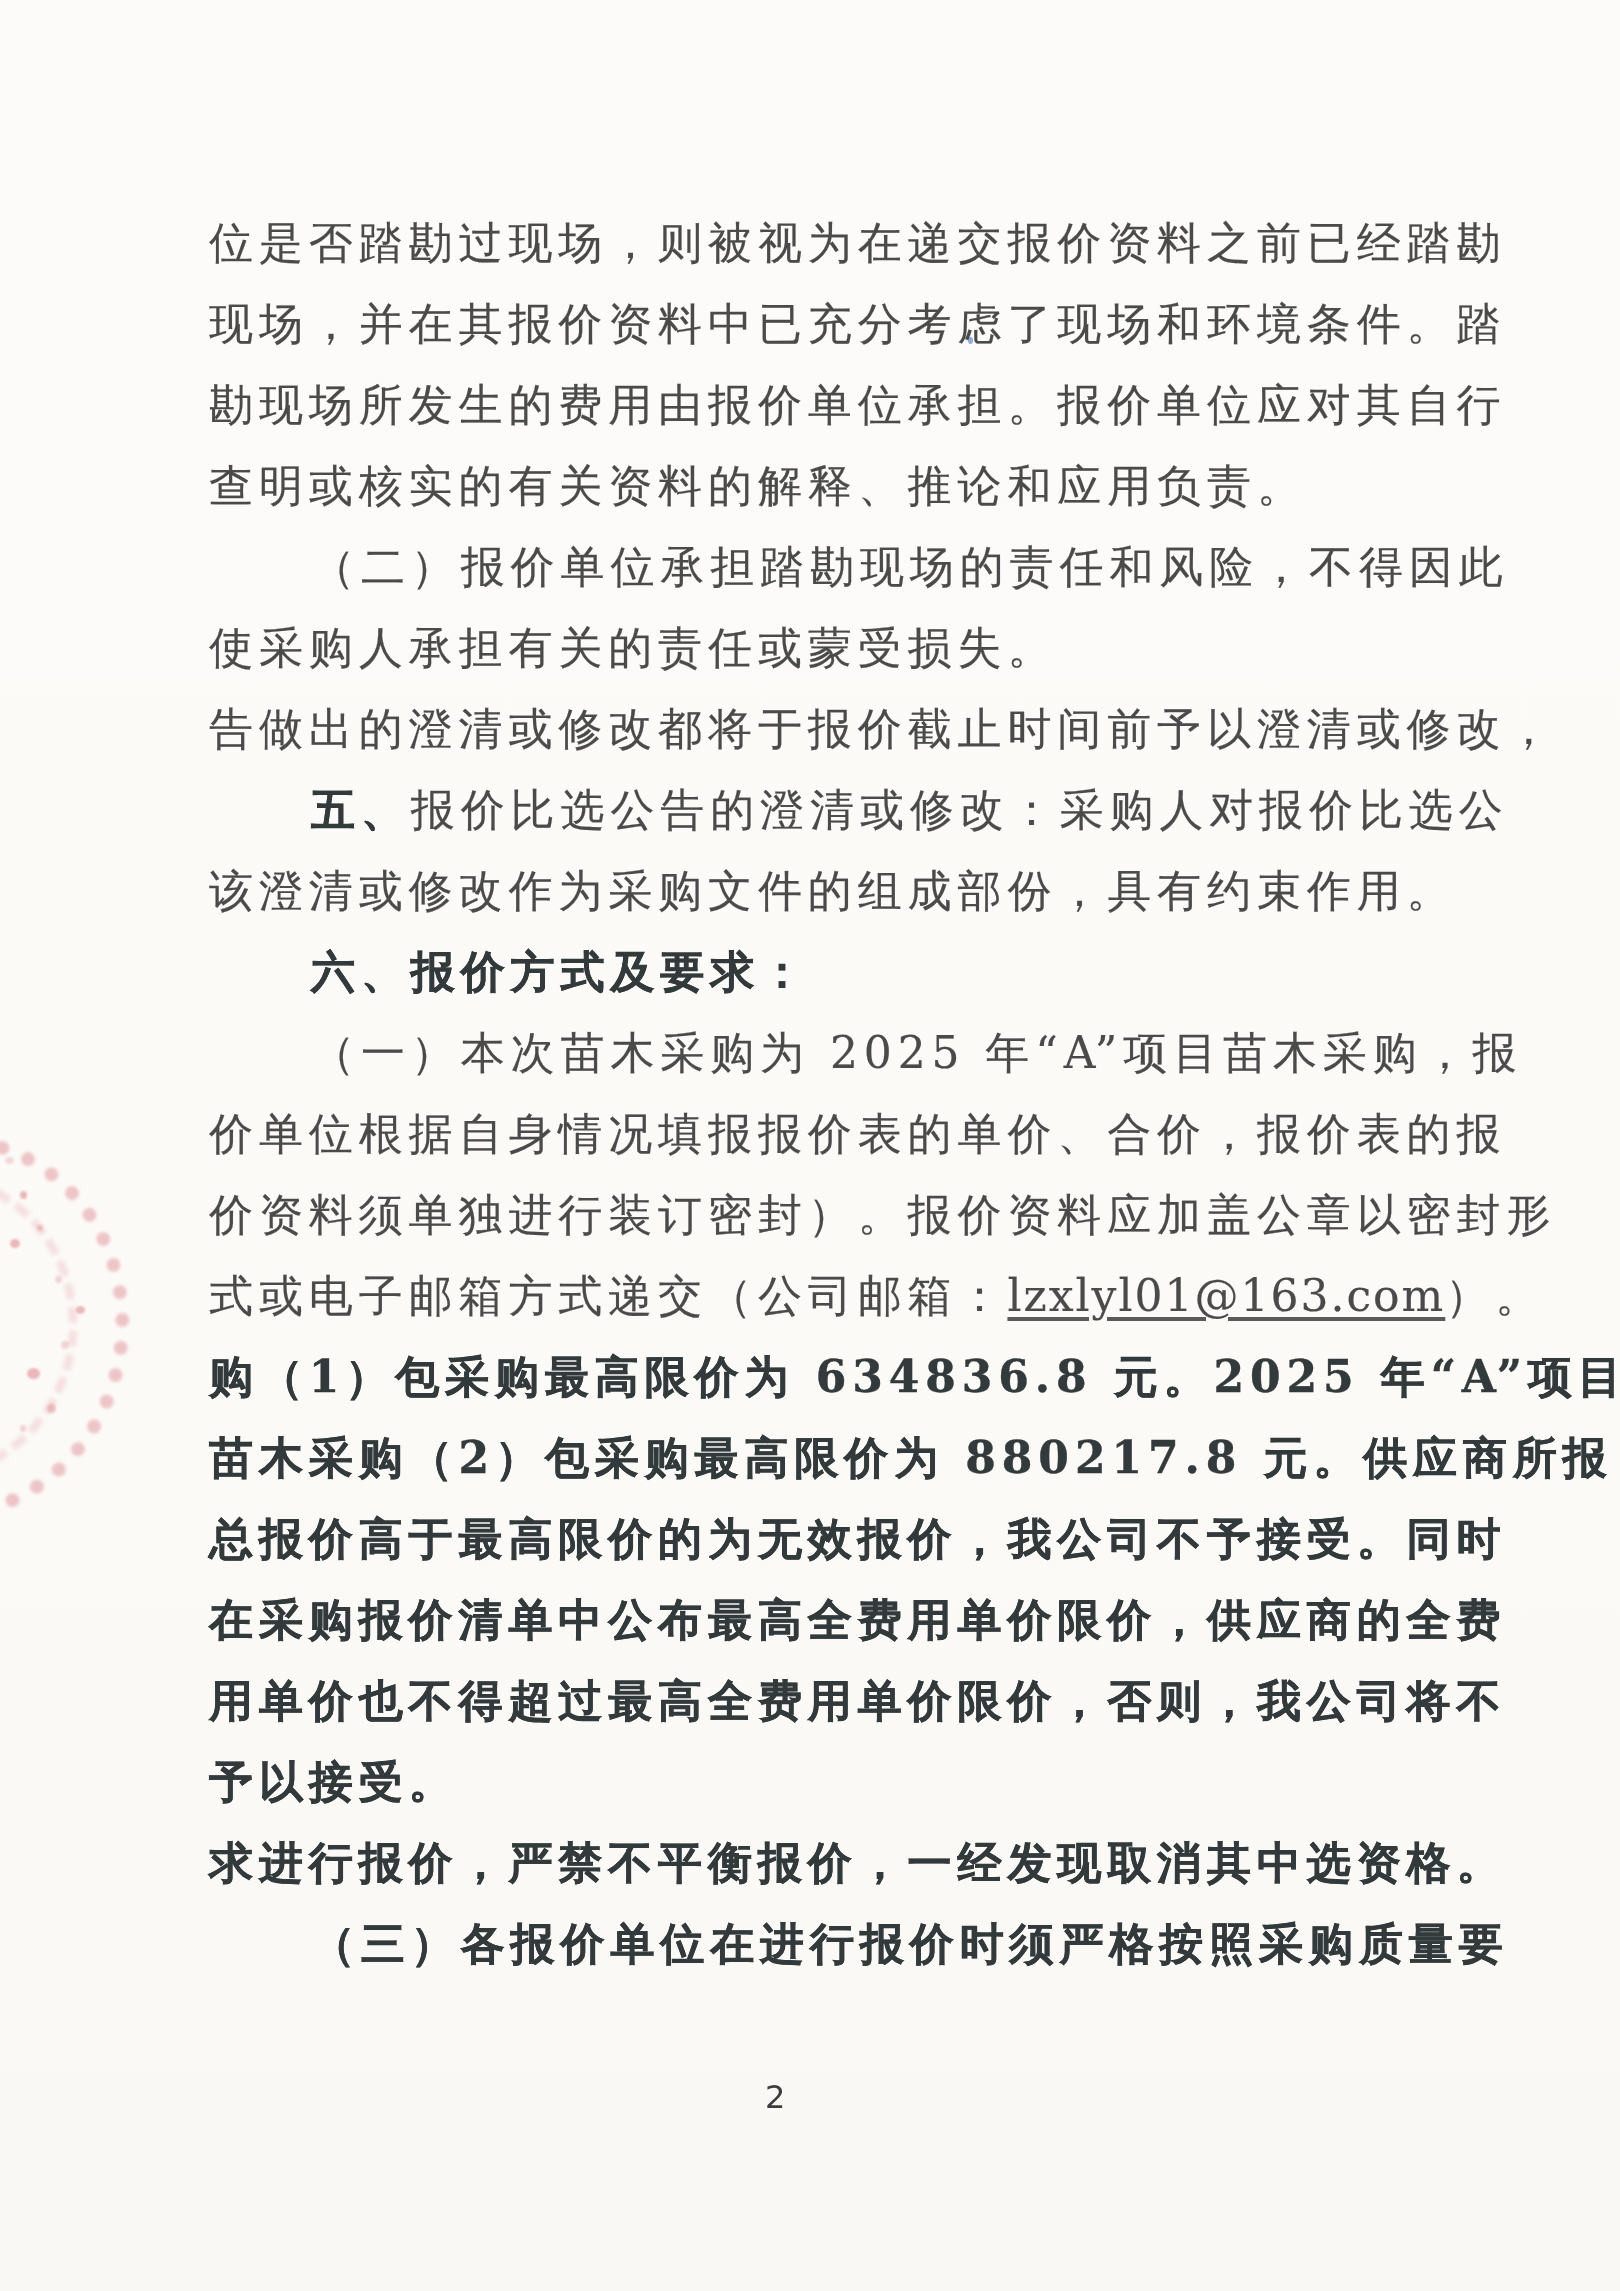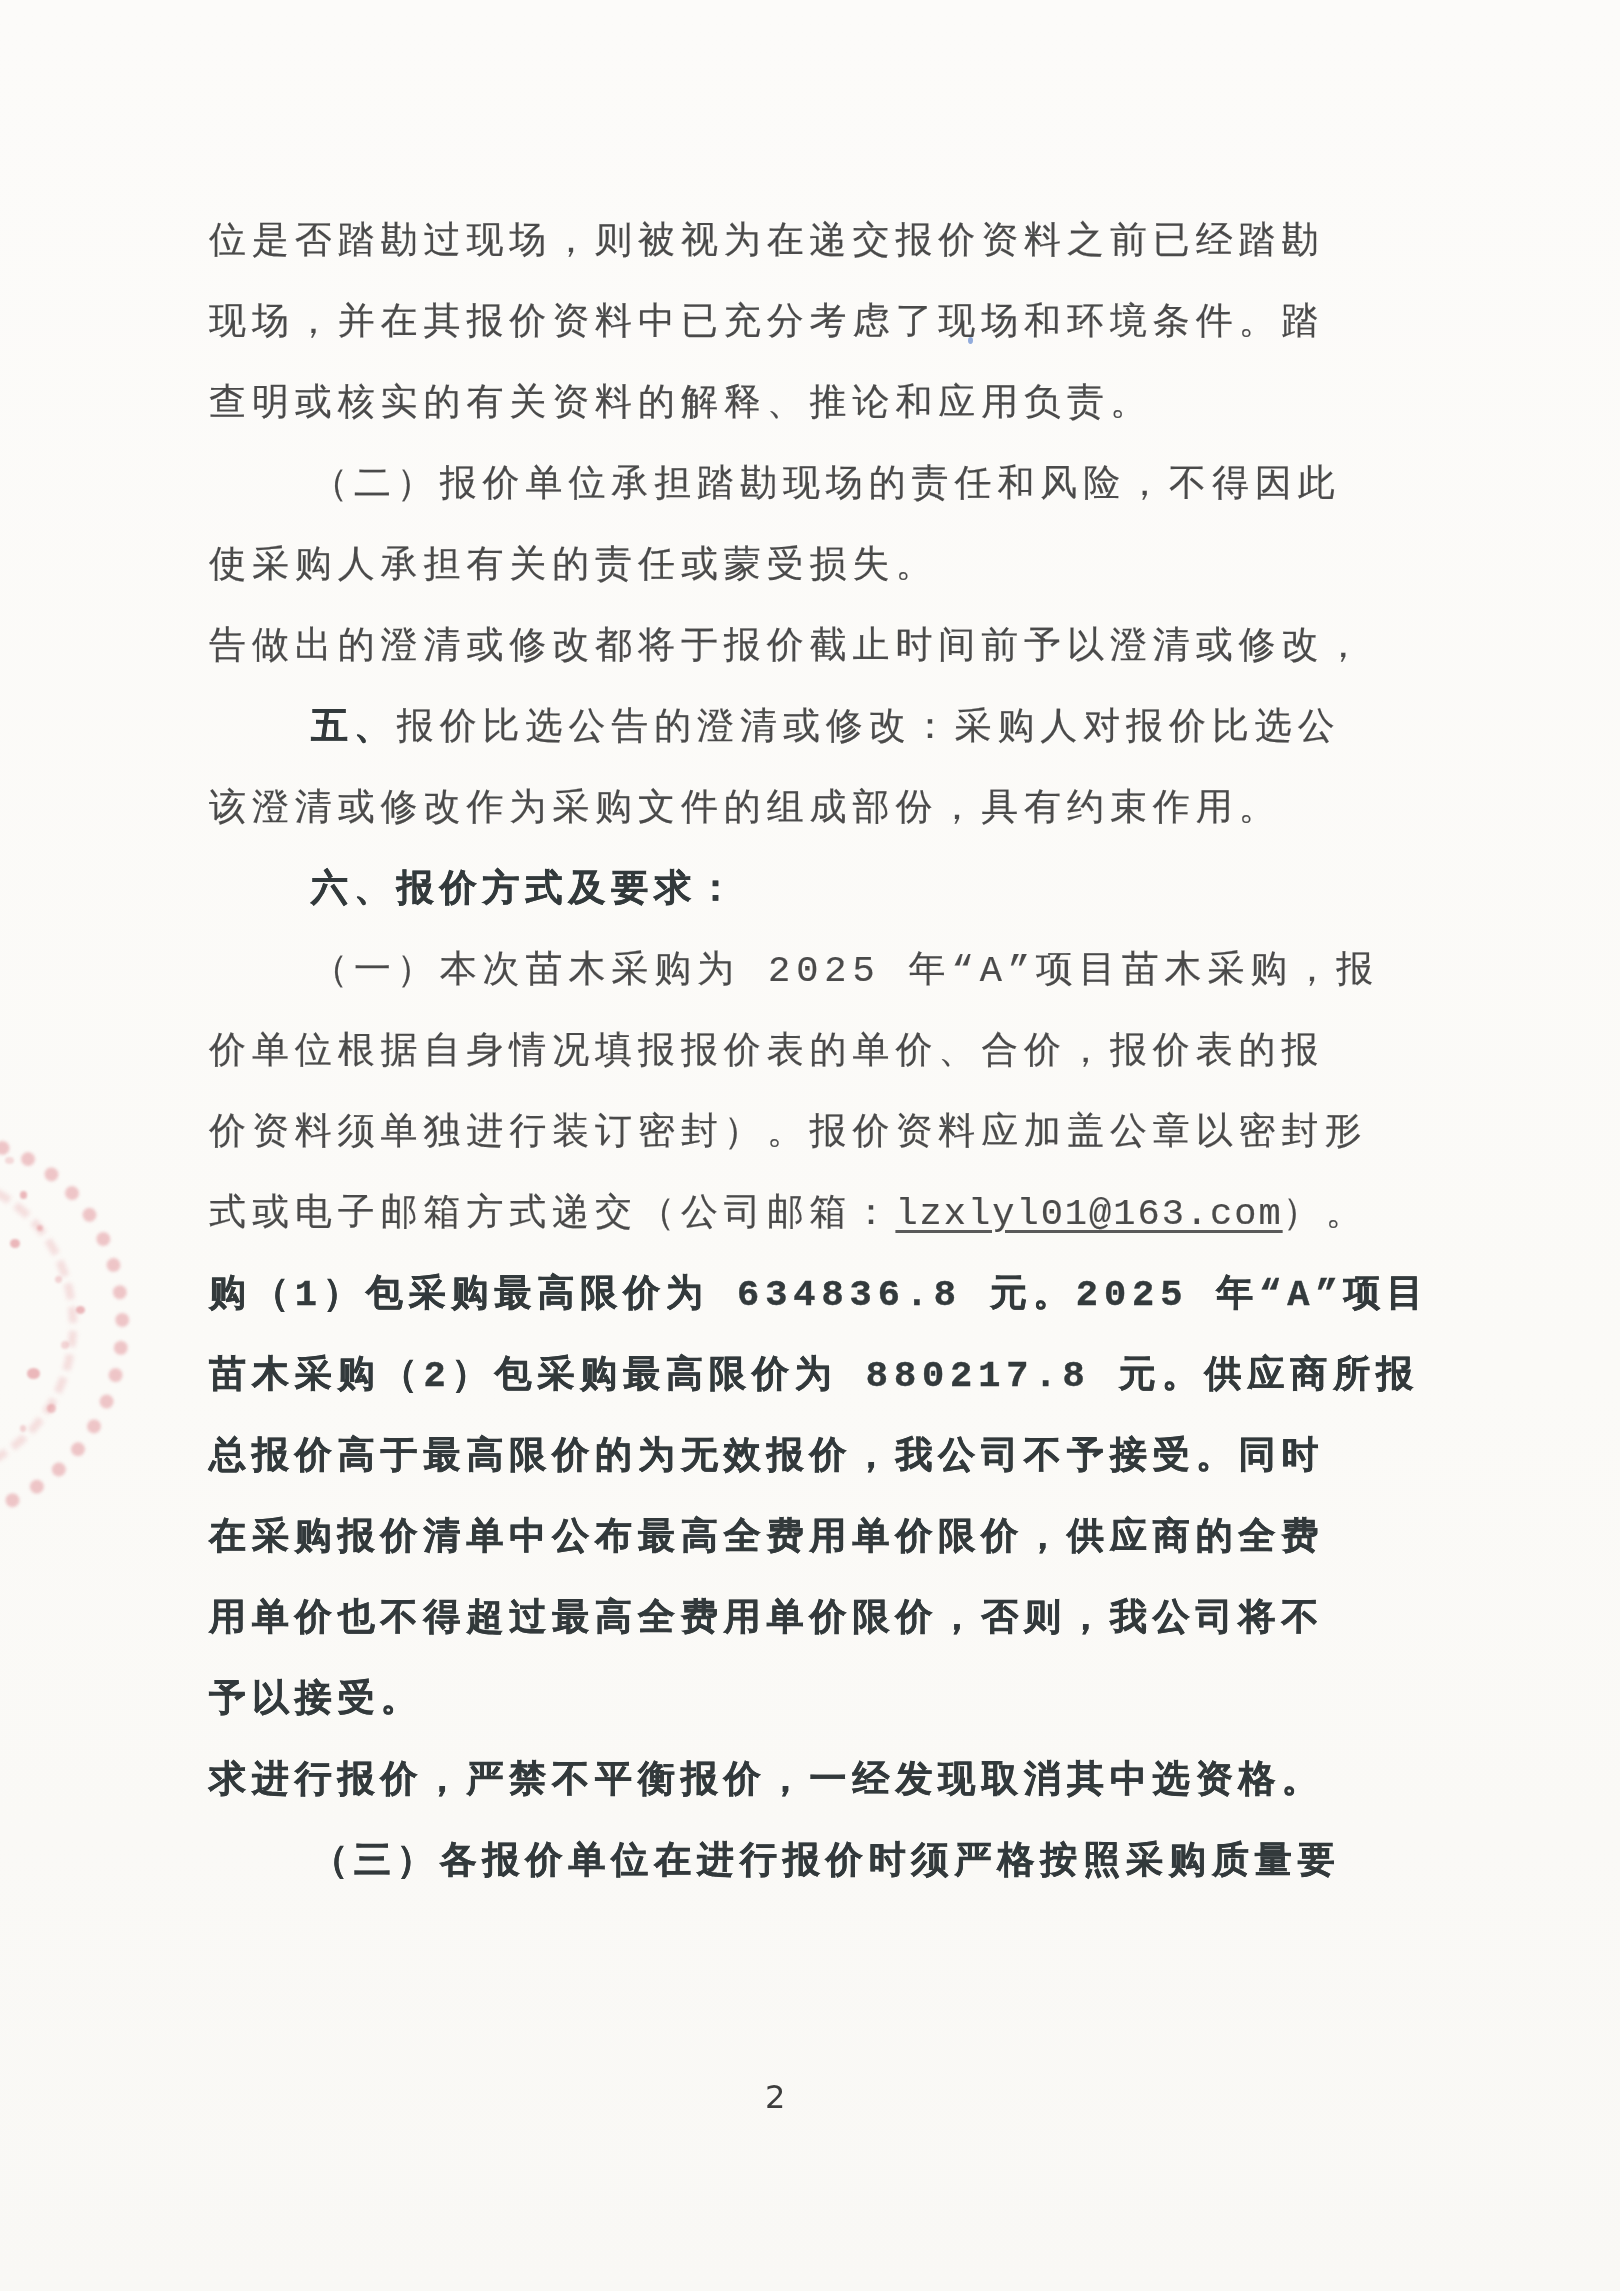--- a/index.html
+++ b/index.html
@@ -17,26 +17,25 @@
     font-family: "DejaVu Serif", "Liberation Serif", serif;
   }
   .doc-body {
     position: absolute;
     top: 202px;
     left: 209px;
     width: 1294px;
   }
   .line {
     white-space: nowrap;
-    font-size: 37px;
+    font-size: 44px;
     line-height: 81px;
     height: 81px;
     letter-spacing: 5.9px;
     color: #4a4a4a;
-    font-family: Liberation Mono, monospace;
     -webkit-text-stroke: 0.2px #5a5a5a;
   }
   .line .seg { display: inline; }
   .line .bold {
     font-weight: 700;
     color: #333a3c;
     -webkit-text-stroke: 0.4px #333a3c;
   }
   .line .underline {
     text-decoration: underline;
@@ -108,20 +107,21 @@
     <div class="stamp-dot" style="left:47px;top:1404px;width:8.8px;height:8.8px;opacity:.75"></div>
     <div class="stamp-dot" style="left:19.6px;top:1425px;width:6.9px;height:6.9px;opacity:.6"></div>
     <div class="stamp-dot" style="left:4.9px;top:1157px;width:8.8px;height:6.9px;opacity:.5"></div>
   </div>
 
   <div class="scan-speck" style="left:968px;top:337px;"></div>
 
   <div class="doc-body" id="doc-body">
       <div class="line"><span class="seg">位是否踏勘过现场，则被视为在递交报价资料之前已经踏勘</span></div>
       <div class="line"><span class="seg">现场，并在其报价资料中已充分考虑了现场和环境条件。踏</span></div>
+      <div class="line"><span class="seg">勘现场所发生的费用由报价单位承担。报价单位应对其自行</span></div>
       <div class="line"><span class="seg">查明或核实的有关资料的解释、推论和应用负责。</span></div>
       <div class="line indent"><span class="seg">（二）报价单位承担踏勘现场的责任和风险，不得因此</span></div>
       <div class="line"><span class="seg">使采购人承担有关的责任或蒙受损失。</span></div>
       <div class="line"><span class="seg">告做出的澄清或修改都将于报价截止时间前予以澄清或修改，</span></div>
       <div class="line indent"><span class="seg bold">五、</span><span class="seg">报价比选公告的澄清或修改：采购人对报价比选公</span></div>
       <div class="line"><span class="seg">该澄清或修改作为采购文件的组成部份，具有约束作用。</span></div>
       <div class="line indent"><span class="seg bold">六、报价方式及要求：</span></div>
       <div class="line indent"><span class="seg">（一）本次苗木采购为 2025 年“A”项目苗木采购，报</span></div>
       <div class="line"><span class="seg">价单位根据自身情况填报报价表的单价、合价，报价表的报</span></div>
       <div class="line"><span class="seg">价资料须单独进行装订密封）。报价资料应加盖公章以密封形</span></div>

